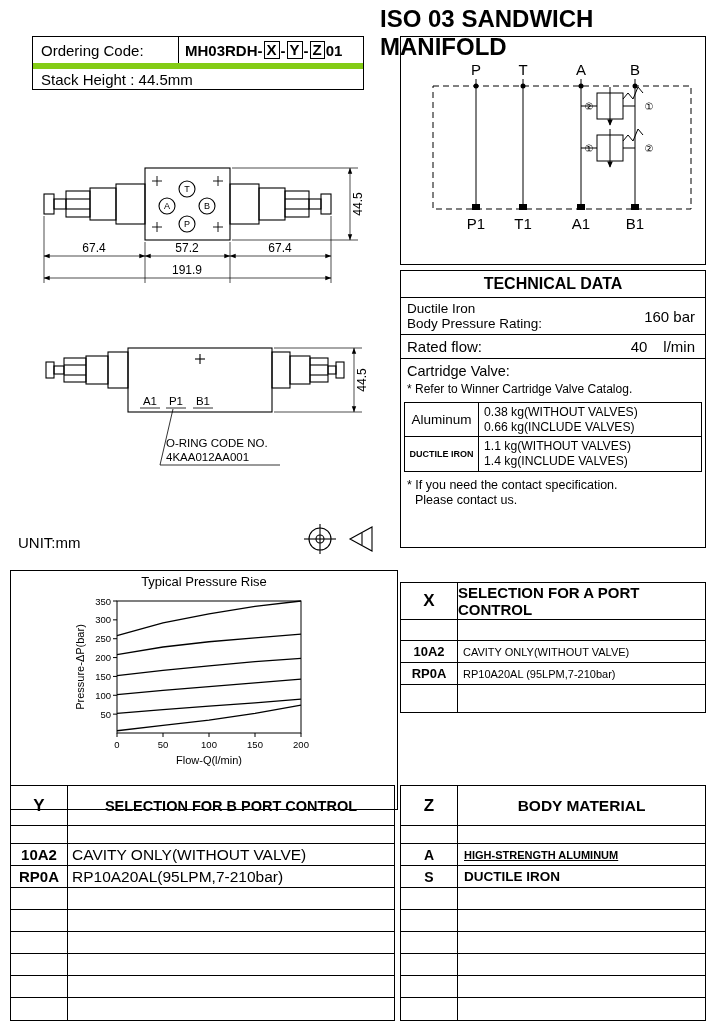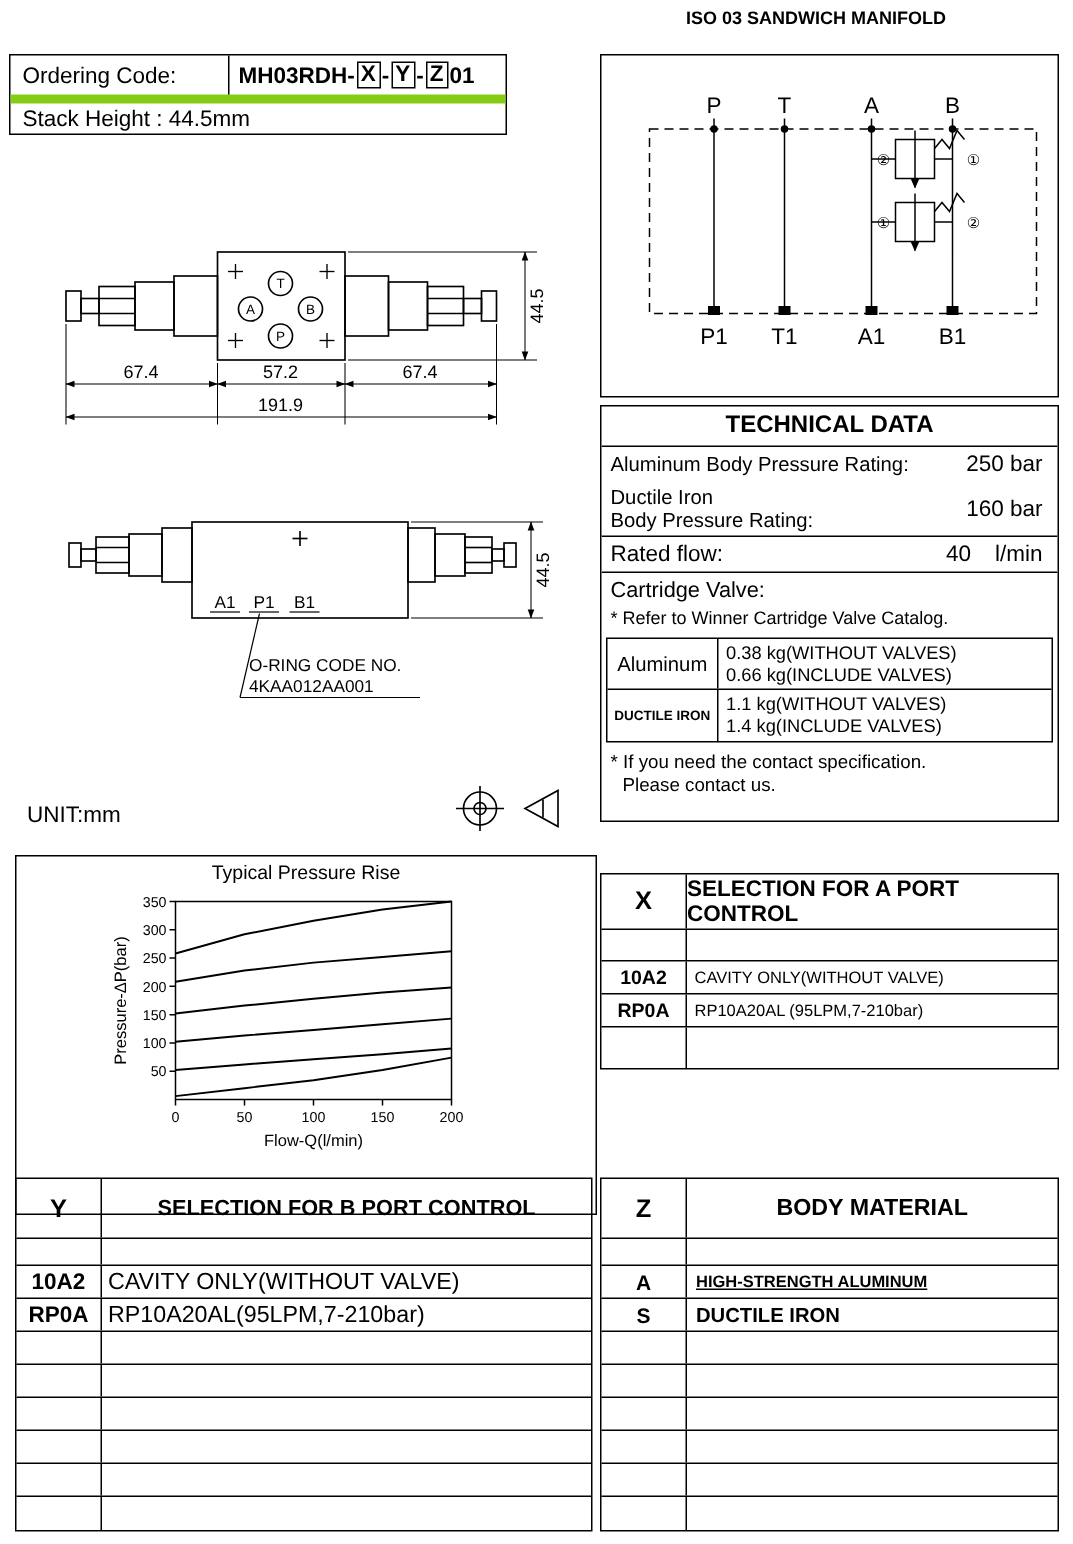--- a/index.html
+++ b/index.html
@@ -1,24 +1,24 @@
 <!DOCTYPE html>
 <html><head>
 <meta charset="utf-8">
 <style>
   html,body{margin:0;padding:0;}
   body{width:715px;height:1029px;background:#fff;position:relative;font-family:"Liberation Sans",sans-serif;color:#000;overflow:hidden;}
   .abs{position:absolute;box-sizing:border-box;}
   .bordered{border:1px solid #000;}
   svg text{font-family:"Liberation Sans",sans-serif;fill:#000;}
 
-  #page-title{left:380px;top:5px;width:328px;text-align:center;font-size:12px;font-weight:bold;}
+  #page-title{left:380px;top:5px;width:328px;text-align:left;font-size:24px;font-weight:bold;}
 
   
-  #ordering-box{left:6px;top:36px;width:332px;}
+  #ordering-box{left:32px;top:36px;width:332px;}
   .ord-row{display:flex;height:26px;align-items:center;box-sizing:border-box;}
   .ord-row + .ord-row{border-top:6px solid #84cc16;}
   .ord-label{width:146px;border-right:1px solid #000;height:100%;display:flex;align-items:center;padding-left:8px;box-sizing:border-box;font-size:15px;}
   .ord-code{flex:1;display:flex;align-items:center;padding-left:6px;font-size:15px;font-weight:bold;white-space:nowrap;}
   .codebox{display:inline-block;border:1px solid #000;padding:0 2px;margin:0 1px;line-height:1.05;font-weight:bold;}
   .codebox.small{font-size:11.5px;padding:0 1.5px;}
   .ord-stack{padding-left:8px;font-size:15px;}
 
   
   #schematic-box{left:400px;top:36px;width:306px;height:229px;}
@@ -284,24 +284,20 @@
     </g>
     <g stroke="#000" fill="none" stroke-width="1.1">
       <path d="M340,444 L362,432 L362,456 Z"></path>
         <line x1="352" y1="438" x2="352" y2="450"></line>
     </g>
   </svg>
 </div>
 
 <div class="abs bordered" id="technical-box">
   <div class="tech-header">TECHNICAL DATA</div>
-  <div class="tech-row">
-    <div class="tech-label">Aluminum Body Pressure Rating:</div>
-    <div class="tech-value">250 bar</div>
-  </div>
   <div class="tech-row hr">
     <div class="tech-label">
       <div>Ductile Iron</div>
       <div>Body Pressure Rating:</div>
     </div>
     <div class="tech-value">160 bar</div>
   </div>
   <div class="tech-row hr">
     <div class="tech-label15">Rated flow:</div>
     <div class="tech-value"><span>40</span><span style="display:inline-block;width:16px;"></span><span>l/min</span></div>

